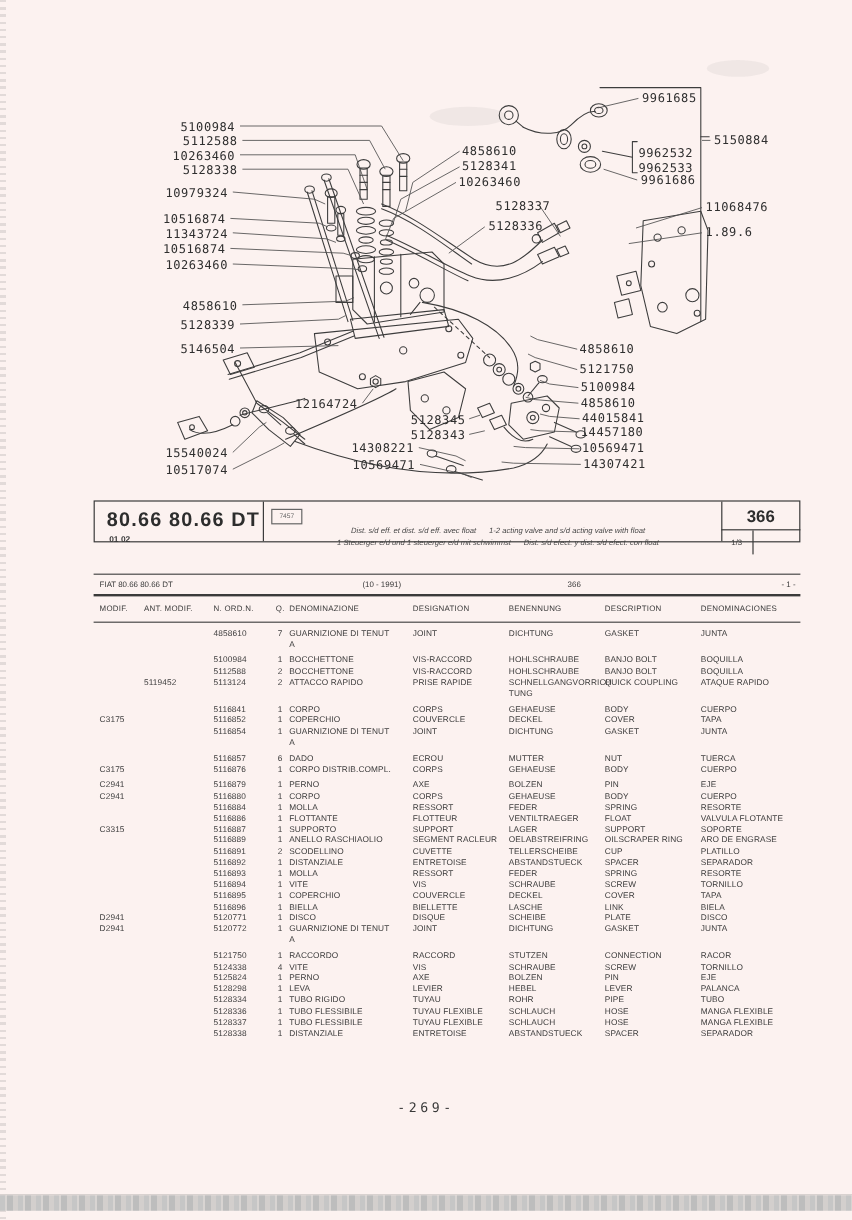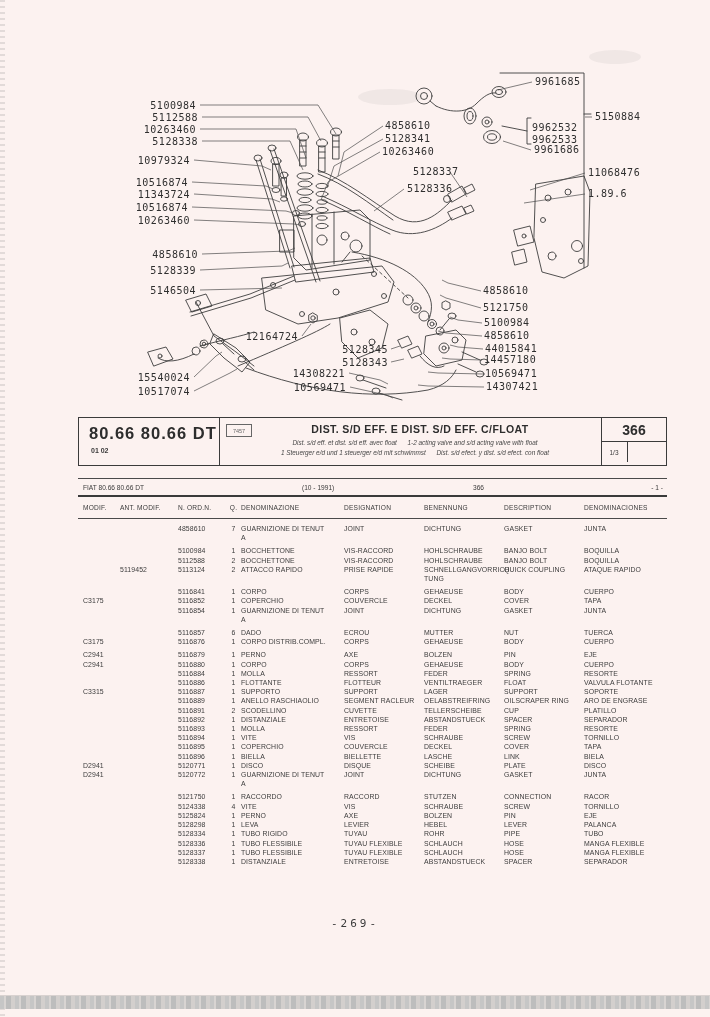--- a/index.html
+++ b/index.html
@@ -14,21 +14,21 @@
     opacity:.55}
   .bottom-band{position:absolute;left:0;top:995px;width:710px;height:13px;
     background:repeating-linear-gradient(90deg,#c6c6c6 0 4px,#d8d4d2 4px 6px,#bdbdbd 6px 11px,#d3cfcd 11px 15px);
     border-top:1px solid #d9d2d0}
   
   #dsvg{position:absolute;left:0;top:0;width:710px;height:412px}
   .art{stroke:#3d3d3d;fill:none;stroke-width:.9;stroke-linejoin:round;stroke-linecap:round}
   .leader{fill:none;stroke:#4c4c4c;stroke-width:.7}
   .plabel{font-family:"DejaVu Sans Mono",monospace;font-size:10px;letter-spacing:.5px;fill:#2f2f2f}
   
-  .hbox{position:absolute;left:78px;top:417px;width:589px;height:49px;
+  .hbox{position:absolute;left:78px;top:417px;width:589px;height:35px;
     border:1.2px solid #3b3b3b;box-sizing:border-box}
   .vline{position:absolute;top:0;bottom:0;width:0;border-left:1px solid #3b3b3b}
   .hv1{left:140px}.hv2{left:522px}
   .model{position:absolute;left:10px;top:6px;font-size:16.5px;font-weight:bold;letter-spacing:1px;color:#2d2d2d}
   .model-sub{position:absolute;left:12px;top:29px;font-size:7px;font-weight:bold;color:#3a3a3a}
   .refbox{position:absolute;left:147px;top:6px;width:24px;height:11px;border:1px solid #666;
     font-size:5.5px;color:#666;display:flex;align-items:center;justify-content:center}
   .htitle{position:absolute;left:160px;top:5px;width:362px;text-align:center;
     font-size:10.5px;font-weight:bold;letter-spacing:.4px;color:#2d2d2d}
   .hsub{position:absolute;left:150px;width:372px;text-align:center;font-size:6.4px;
@@ -303,21 +303,20 @@
       <text x="486" y="390" text-anchor="start" class="plabel">14307421</text>
     </g>
 </svg>
 
 <div class="hbox">
   <div class="vline hv1"></div>
   <div class="vline hv2"></div>
   <div class="model">80.66 80.66 DT</div>
   <div class="model-sub">01 02</div>
   <div class="refbox">7457</div>
-  <div class="htitle">DIST. S/D EFF. E DIST. S/D EFF. C/FLOAT</div>
   <div class="hsub hsub1">Dist. s/d eff. et dist. s/d eff. avec float      1-2 acting valve and s/d acting valve with float</div>
   <div class="hsub hsub2">1 Steuerger e/d und 1 steuerger e/d mit schwimmst      Dist. s/d efect. y dist. s/d efect. con float</div>
   <div class="bigno">366</div>
   <div class="hhr"></div>
   <div class="sheet">1/3</div>
 </div>
 
 <div class="ptable">
   <div class="inforow">
     <span class="i1">FIAT 80.66 80.66 DT</span>

